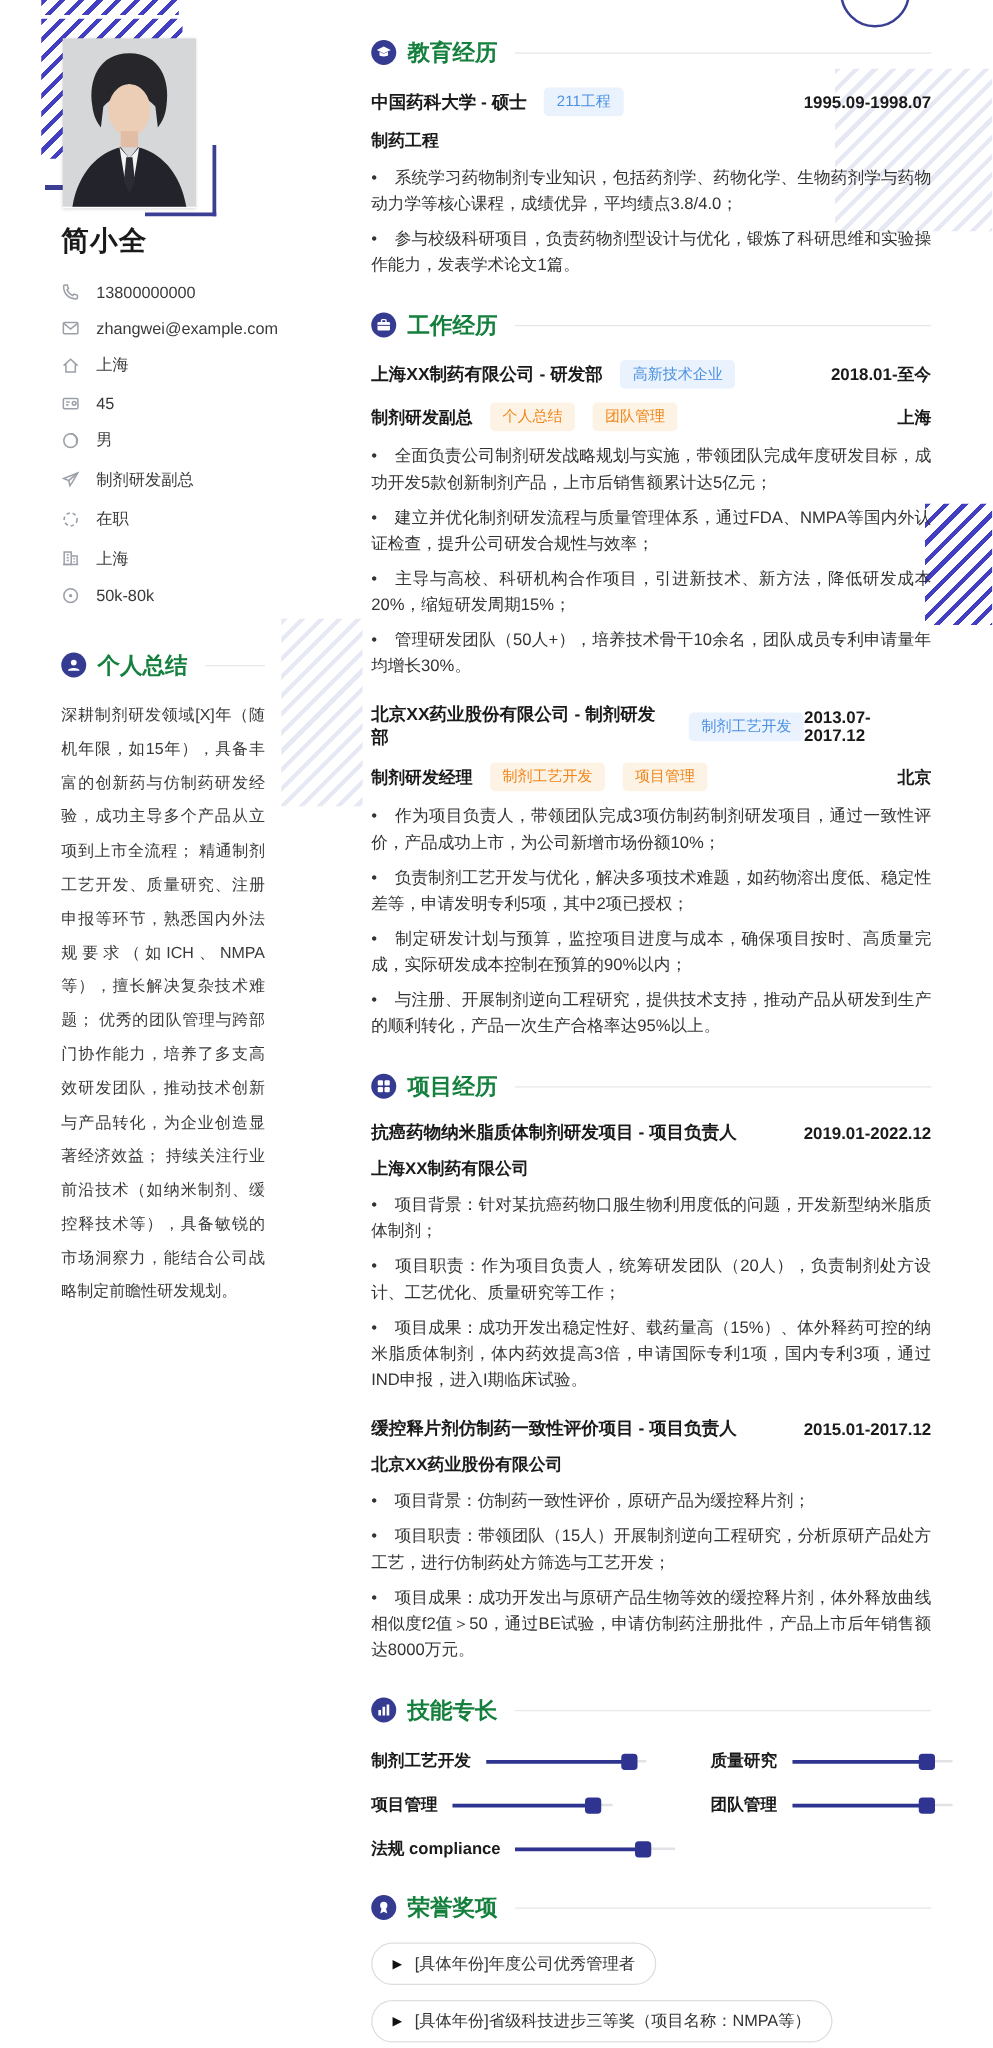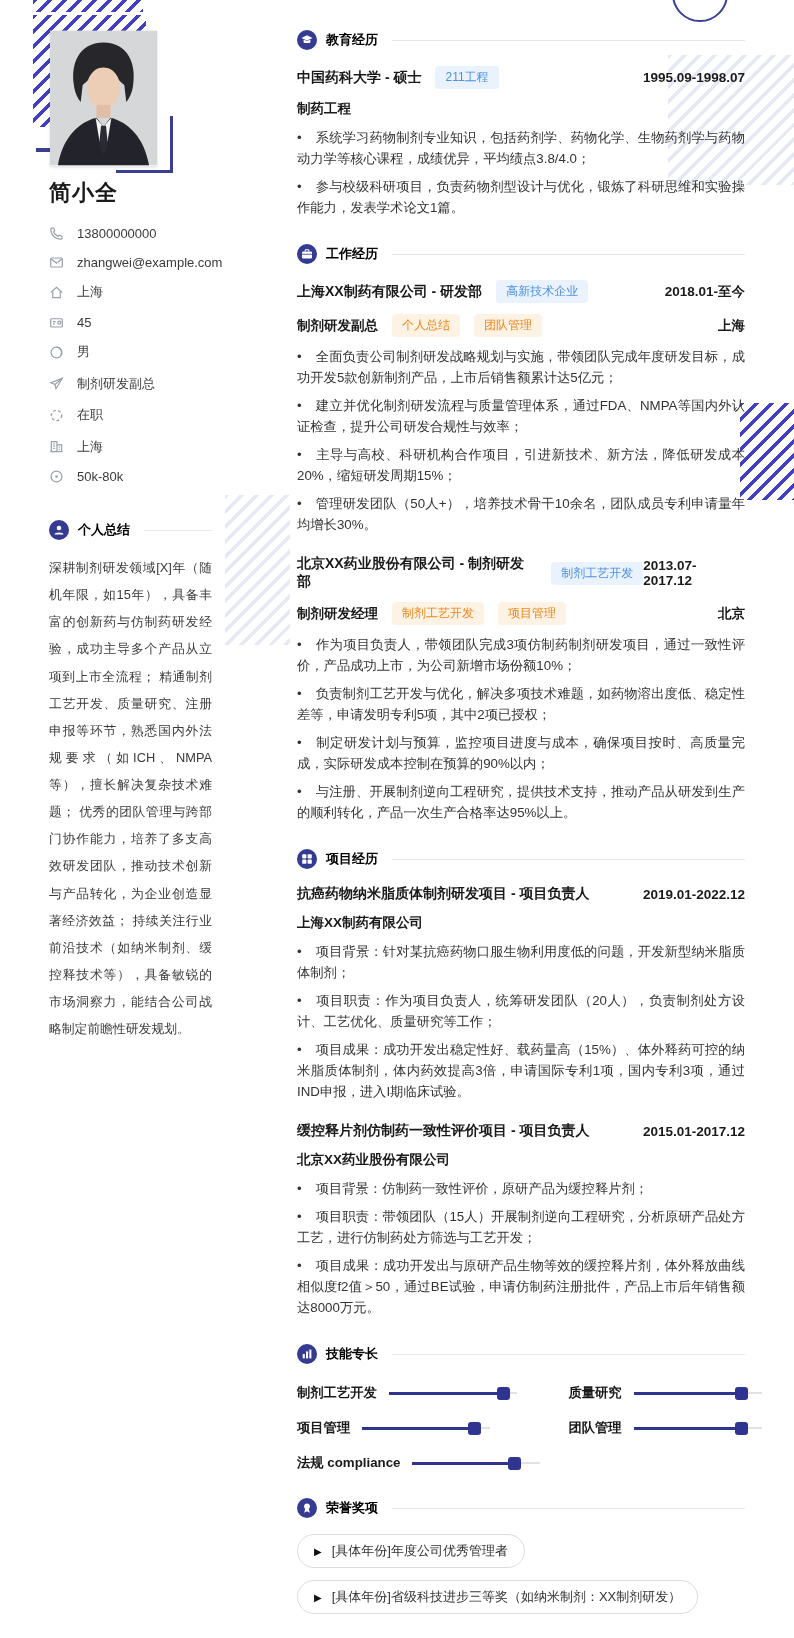--- a/index.html
+++ b/index.html
@@ -25,21 +25,21 @@
   .c-icon{width:15px;height:15px;margin-right:13px;flex:none;display:flex;align-items:center;}
   .c-icon svg{width:15px;height:15px;}
   .c-text{font-size:13px;color:#3a3a3a;}
   .side-summary{margin-top:36px;}
   .summary-text{font-size:12.8px;line-height:2.12;text-align:justify;color:#3a3a3a;margin-top:14px;}
   
   .sec-head{display:flex;align-items:center;}
   .sec-ico{width:20px;height:20px;border-radius:50%;background:#343b90;flex:none;
            display:flex;align-items:center;justify-content:center;margin-right:9px;}
   .sec-ico svg{width:12px;height:12px;}
-  .sec-title{font-size:13px;font-weight:bold;color:#000000;white-space:nowrap;}
+  .sec-title{font-size:18px;font-weight:bold;color:#15803d;white-space:nowrap;}
   .sec-line{flex:1;height:1px;background:#e8e8ec;margin-left:14px;}
   
   .main{position:absolute;left:297px;top:30px;width:448px;}
   .section{margin-bottom:26px;}
   .row{display:flex;align-items:center;}
   .grow{flex:1;}
   .ename{font-size:14px;font-weight:bold;color:#1a1a1a;}
   .edate{font-size:13.5px;font-weight:bold;color:#1a1a1a;}
   .etitle{font-size:13.5px;font-weight:bold;color:#1a1a1a;}
   .badge{font-size:12px;padding:3px 10px;border-radius:4px;margin-left:14px;white-space:nowrap;}
@@ -384,19 +384,19 @@
         <span class="sec-title">荣誉奖项</span>
         <span class="sec-line"></span>
       </div>
       <div class="pill-wrap">
         <div><span class="pill">
               <span class="tri">▶</span>
               <span>[具体年份]年度公司优秀管理者</span>
             </span></div>
         <div><span class="pill">
               <span class="tri">▶</span>
-              <span>[具体年份]省级科技进步三等奖（如纳米制剂：XX制剂研发）</span>
+              <span>[具体年份]省级科技进步三等奖（项目名称：NMPA等）</span>
             </span></div>
       </div>
     </div>
 
   </div>
 </div>
 
 </body></html>

